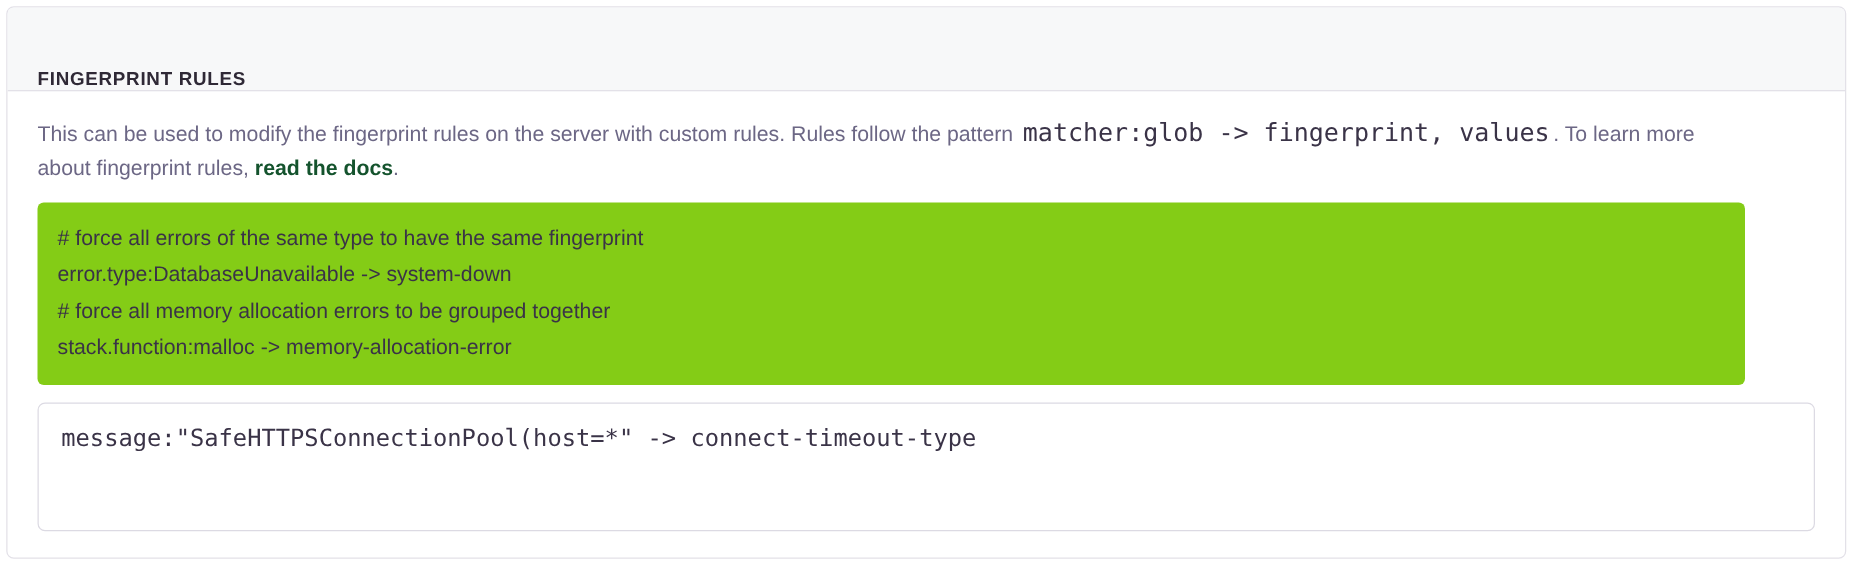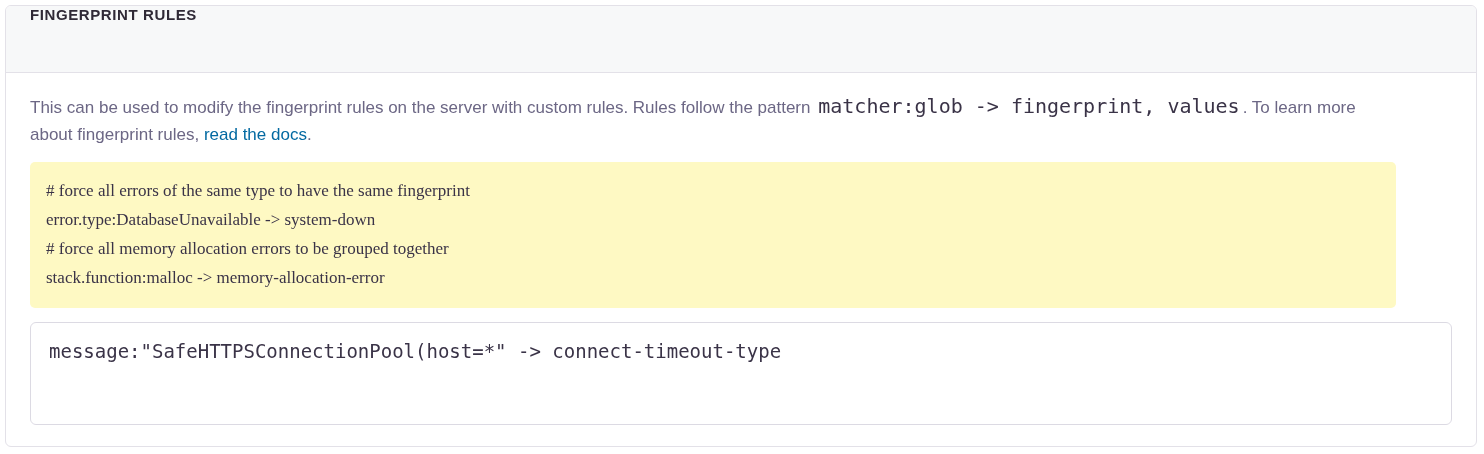--- a/index.html
+++ b/index.html
@@ -23,21 +23,21 @@
     border: 1px solid #e3e1e8;
     border-radius: 6px;
     overflow: hidden;
   }
 
   .panel-header {
     height: 67px;
     background: #f7f8f9;
     border-bottom: 1px solid #e3e1e8;
     display: flex;
-    align-items: flex-start;
+    align-items: flex-end;
     padding: 0 24px;
   }
 
   .panel-title {
     font-size: 15px;
     font-weight: bold;
     color: #2f2936;
     letter-spacing: 0.6px;
     text-transform: uppercase;
     font-family: "Liberation Sans", sans-serif;
@@ -58,31 +58,32 @@
 
   .description .inline-code {
     font-family: "DejaVu Sans Mono", monospace;
     font-size: 20px;
     color: #3a3347;
     padding: 0 3px;
     white-space: nowrap;
   }
 
   .description .docs-link {
-    color: #0369a1;
+    color: #14532d;
     text-decoration: none;
+    font-weight: bold;
   }
 
   .code-block {
-    background: #fef9c3;
+    background: #84cc16;
     border-radius: 5px;
     padding: 14px 16px 16px 16px;
     margin: 0 0 14px 0;
     width: 1366px;
-    font-family: Liberation Serif, serif;
+    font-family: Liberation Sans, sans-serif;
     font-size: 17px;
     line-height: 29px;
     color: #3a3347;
     white-space: pre;
     overflow: hidden;
   }
 
   .rules-input {
     display: block;
     width: 1422px;

